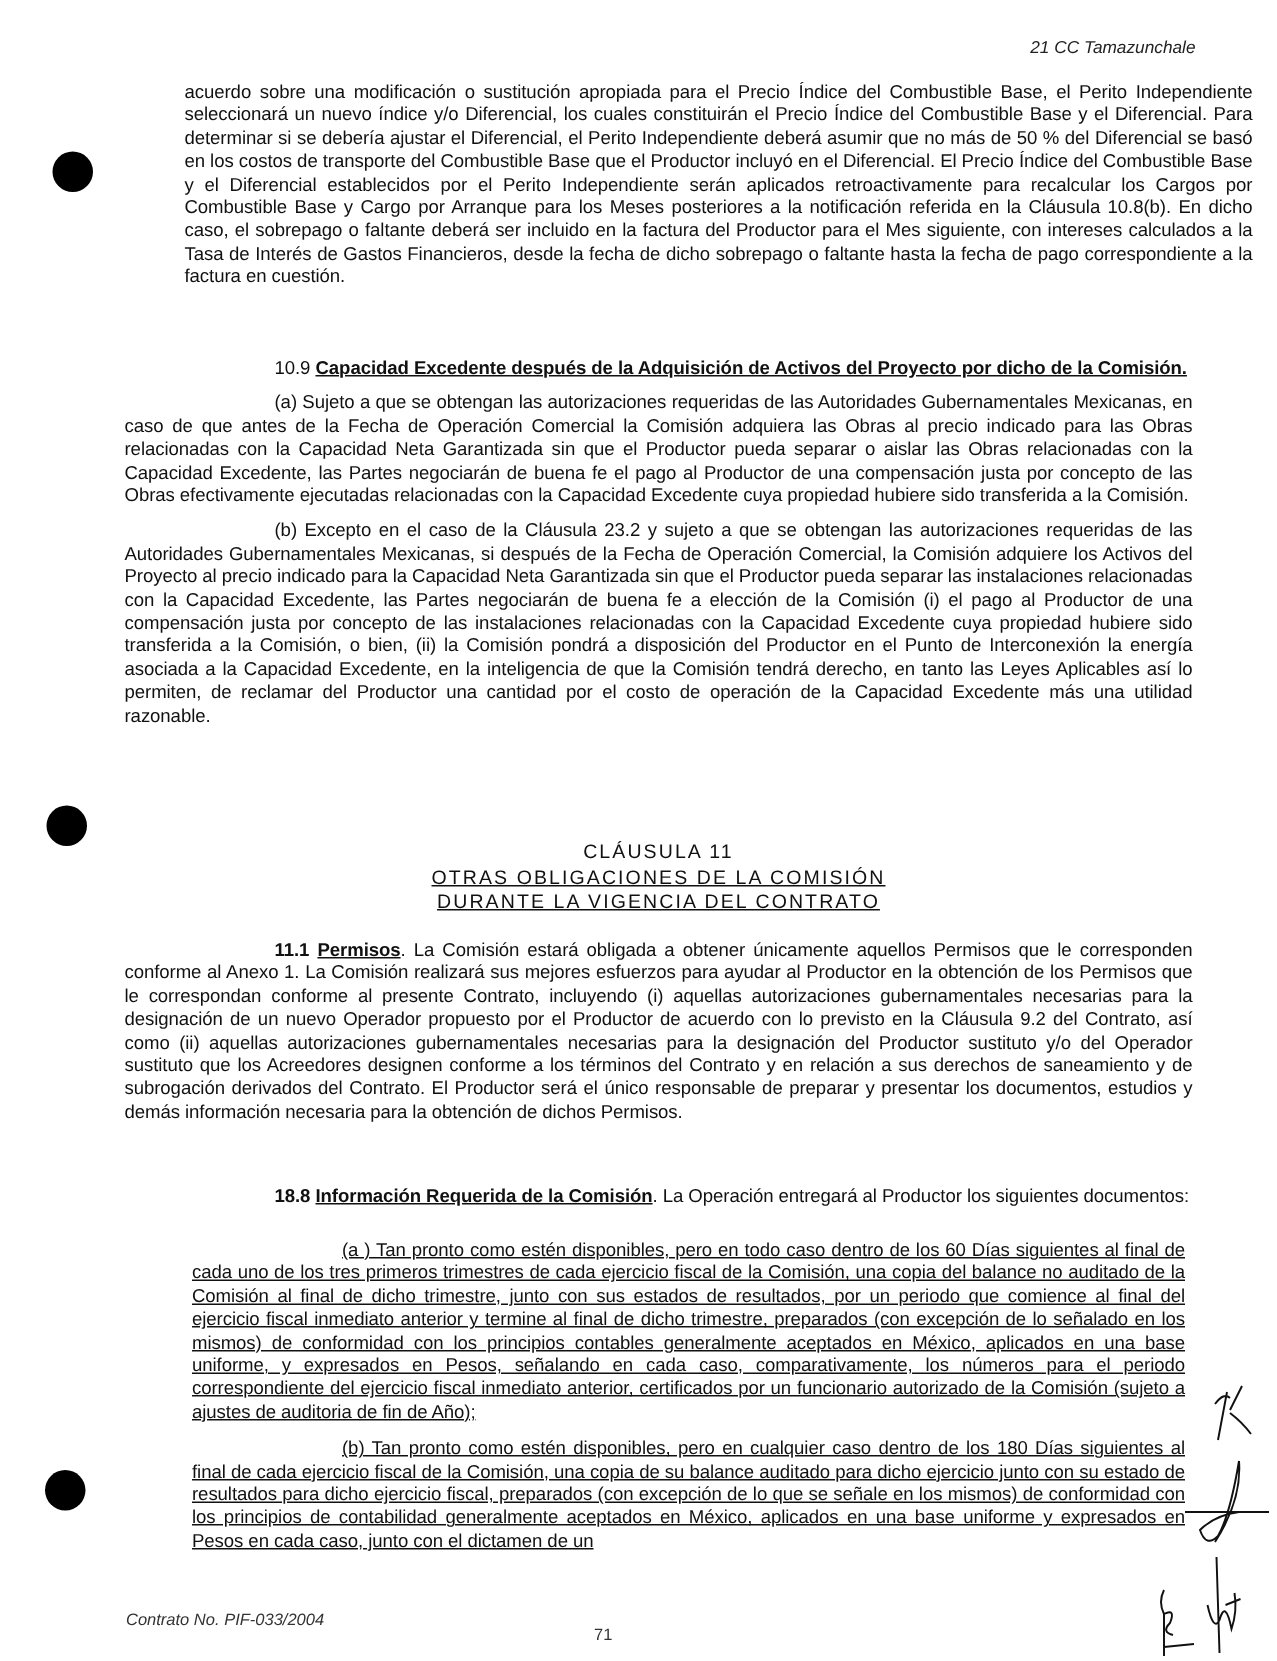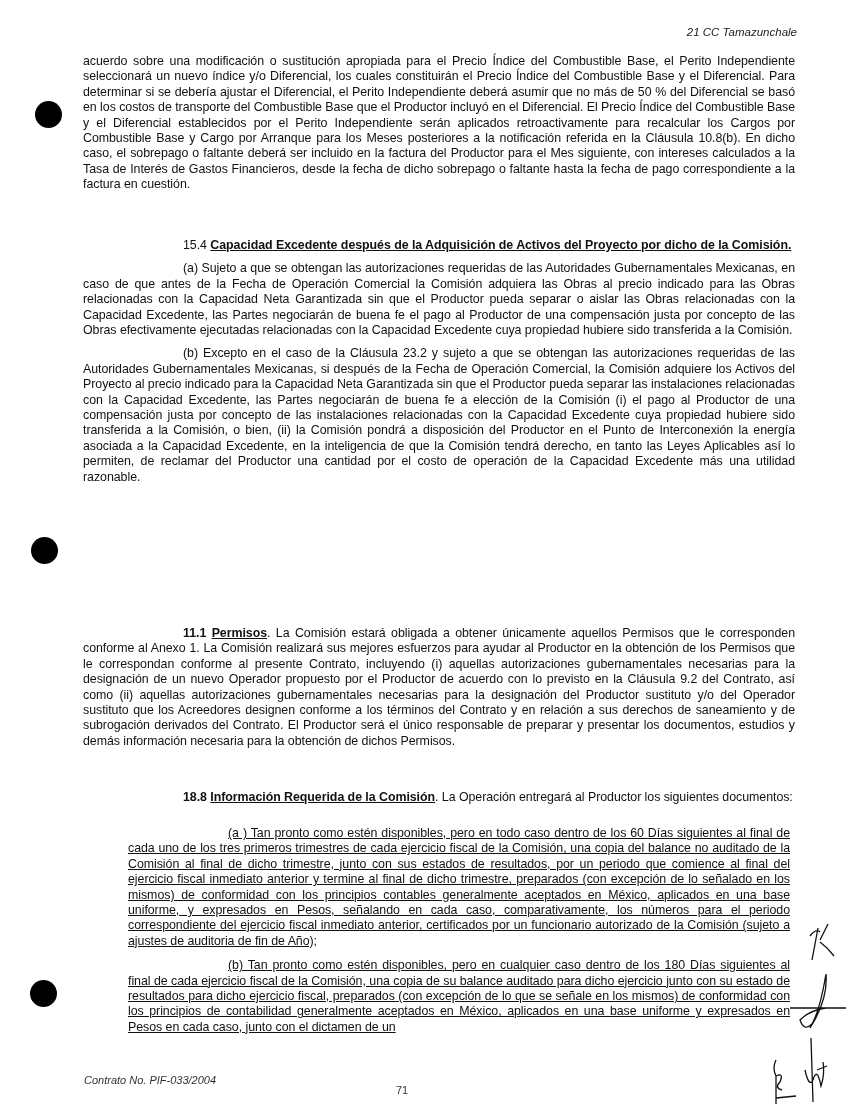--- a/index.html
+++ b/index.html
@@ -26,33 +26,38 @@
 <body>
 
 <div class="page">
 
   <div class="header-ref">21 CC Tamazunchale</div>
 
   <div class="hole" style="left:35px; top:101px;"></div>
   <div class="hole" style="left:31px; top:537px;"></div>
   <div class="hole" style="left:30px; top:980px;"></div>
 
-  <div class="body-text" style="top:54px;">
+  <div class="body-text" style="top:54px;margin-left:40px;">
     <p>acuerdo sobre una modificación o sustitución apropiada para el Precio Índice del Combustible Base, el Perito Independiente seleccionará un nuevo índice y/o Diferencial, los cuales constituirán el Precio Índice del Combustible Base y el Diferencial. Para determinar si se debería ajustar el Diferencial, el Perito Independiente deberá asumir que no más de 50 % del Diferencial se basó en los costos de transporte del Combustible Base que el Productor incluyó en el Diferencial. El Precio Índice del Combustible Base y el Diferencial establecidos por el Perito Independiente serán aplicados retroactivamente para recalcular los Cargos por Combustible Base y Cargo por Arranque para los Meses posteriores a la notificación referida en la Cláusula 10.8(b). En dicho caso, el sobrepago o faltante deberá ser incluido en la factura del Productor para el Mes siguiente, con intereses calculados a la Tasa de Interés de Gastos Financieros, desde la fecha de dicho sobrepago o faltante hasta la fecha de pago correspondiente a la factura en cuestión.</p>
   </div>
 
   <div class="body-text" style="top:238px;">
     <p class="ind1">
-      <span>15.4</span>
+      <span>10.9</span>
       <span class="sec-title">Capacidad Excedente después de la Adquisición de Activos del Proyecto por dicho de la Comisión.</span>
     </p>
     <p class="ind2" style="margin-top:8px;">(a) Sujeto a que se obtengan las autorizaciones requeridas de las Autoridades Gubernamentales Mexicanas, en caso de que antes de la Fecha de Operación Comercial la Comisión adquiera las Obras al precio indicado para las Obras relacionadas con la Capacidad Neta Garantizada sin que el Productor pueda separar o aislar las Obras relacionadas con la Capacidad Excedente, las Partes negociarán de buena fe el pago al Productor de una compensación justa por concepto de las Obras efectivamente ejecutadas relacionadas con la Capacidad Excedente cuya propiedad hubiere sido transferida a la Comisión.</p>
     <p class="ind2" style="margin-top:8px;">(b) Excepto en el caso de la Cláusula 23.2 y sujeto a que se obtengan las autorizaciones requeridas de las Autoridades Gubernamentales Mexicanas, si después de la Fecha de Operación Comercial, la Comisión adquiere los Activos del Proyecto al precio indicado para la Capacidad Neta Garantizada sin que el Productor pueda separar las instalaciones relacionadas con la Capacidad Excedente, las Partes negociarán de buena fe a elección de la Comisión (i) el pago al Productor de una compensación justa por concepto de las instalaciones relacionadas con la Capacidad Excedente cuya propiedad hubiere sido transferida a la Comisión, o bien, (ii) la Comisión pondrá a disposición del Productor en el Punto de Interconexión la energía asociada a la Capacidad Excedente, en la inteligencia de que la Comisión tendrá derecho, en tanto las Leyes Aplicables así lo permiten, de reclamar del Productor una cantidad por el costo de operación de la Capacidad Excedente más una utilidad razonable.</p>
   </div>
 
+  <div class="center-head" style="top:560px;">
+    <div>CLÁUSULA 11</div>
+    <div class="u">OTRAS OBLIGACIONES DE LA COMISIÓN</div>
+    <div class="u">DURANTE LA VIGENCIA DEL CONTRATO</div>
+  </div>
 
   <div class="body-text" style="top:626px;">
     <p class="ind1"><span style="font-weight:bold">11.1</span> <span class="sec-title">Permisos</span><span>. La Comisión estará obligada a obtener únicamente aquellos Permisos que le corresponden conforme al Anexo 1. La Comisión realizará sus mejores esfuerzos para ayudar al Productor en la obtención de los Permisos que le correspondan conforme al presente Contrato, incluyendo (i) aquellas autorizaciones gubernamentales necesarias para la designación de un nuevo Operador propuesto por el Productor de acuerdo con lo previsto en la Cláusula 9.2 del Contrato, así como (ii) aquellas autorizaciones gubernamentales necesarias para la designación del Productor sustituto y/o del Operador sustituto que los Acreedores designen conforme a los términos del Contrato y en relación a sus derechos de saneamiento y de subrogación derivados del Contrato. El Productor será el único responsable de preparar y presentar los documentos, estudios y demás información necesaria para la obtención de dichos Permisos.</span></p>
   </div>
 
   <div class="body-text" style="top:790px;">
     <p class="ind1"><span style="font-weight:bold">18.8</span> <span class="sec-title">Información Requerida de la Comisión</span><span>. La Operación entregará al Productor los siguientes documentos:</span></p>
   </div>
   <div class="body-text" style="top:826px; left:128px; width:662px;text-decoration:underline;">
     <p style="text-indent:100px;">(a ) Tan pronto como estén disponibles, pero en todo caso dentro de los 60 Días siguientes al final de cada uno de los tres primeros trimestres de cada ejercicio fiscal de la Comisión, una copia del balance no auditado de la Comisión al final de dicho trimestre, junto con sus estados de resultados, por un periodo que comience al final del ejercicio fiscal inmediato anterior y termine al final de dicho trimestre, preparados (con excepción de lo señalado en los mismos) de conformidad con los principios contables generalmente aceptados en México, aplicados en una base uniforme, y expresados en Pesos, señalando en cada caso, comparativamente, los números para el periodo correspondiente del ejercicio fiscal inmediato anterior, certificados por un funcionario autorizado de la Comisión (sujeto a ajustes de auditoria de fin de Año);</p>

